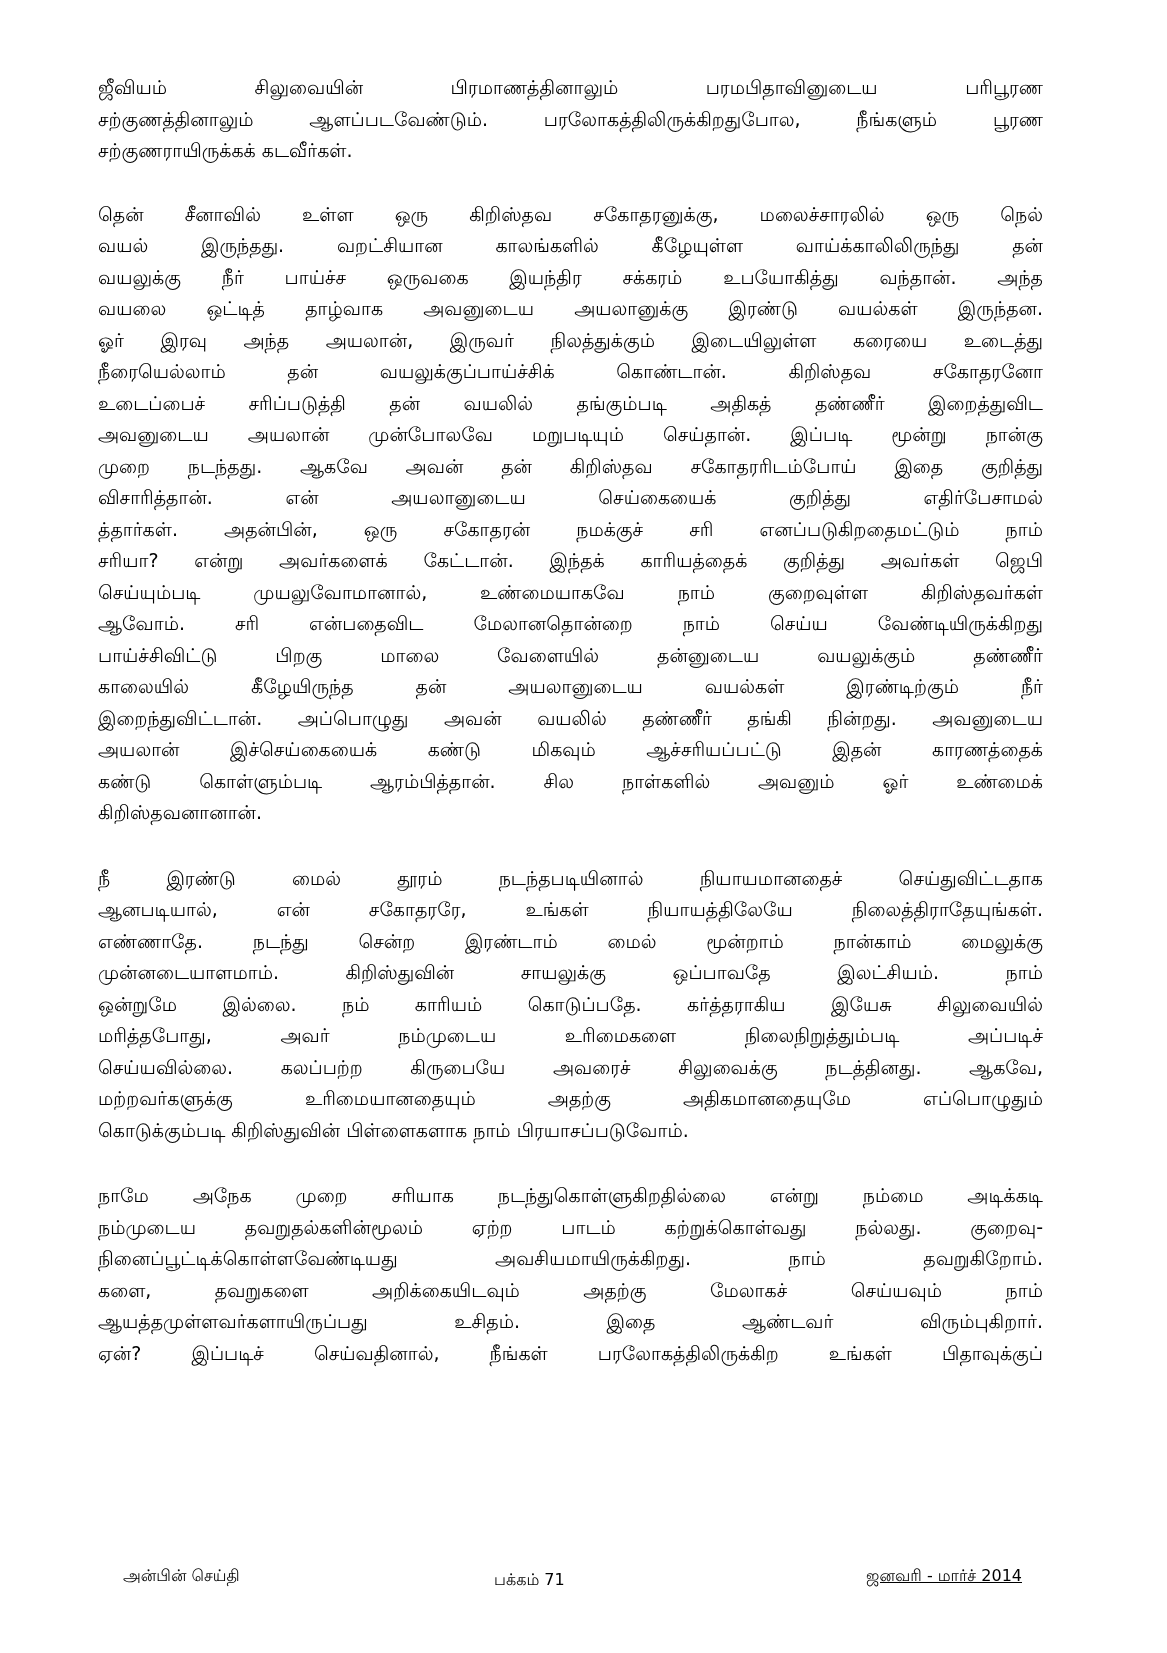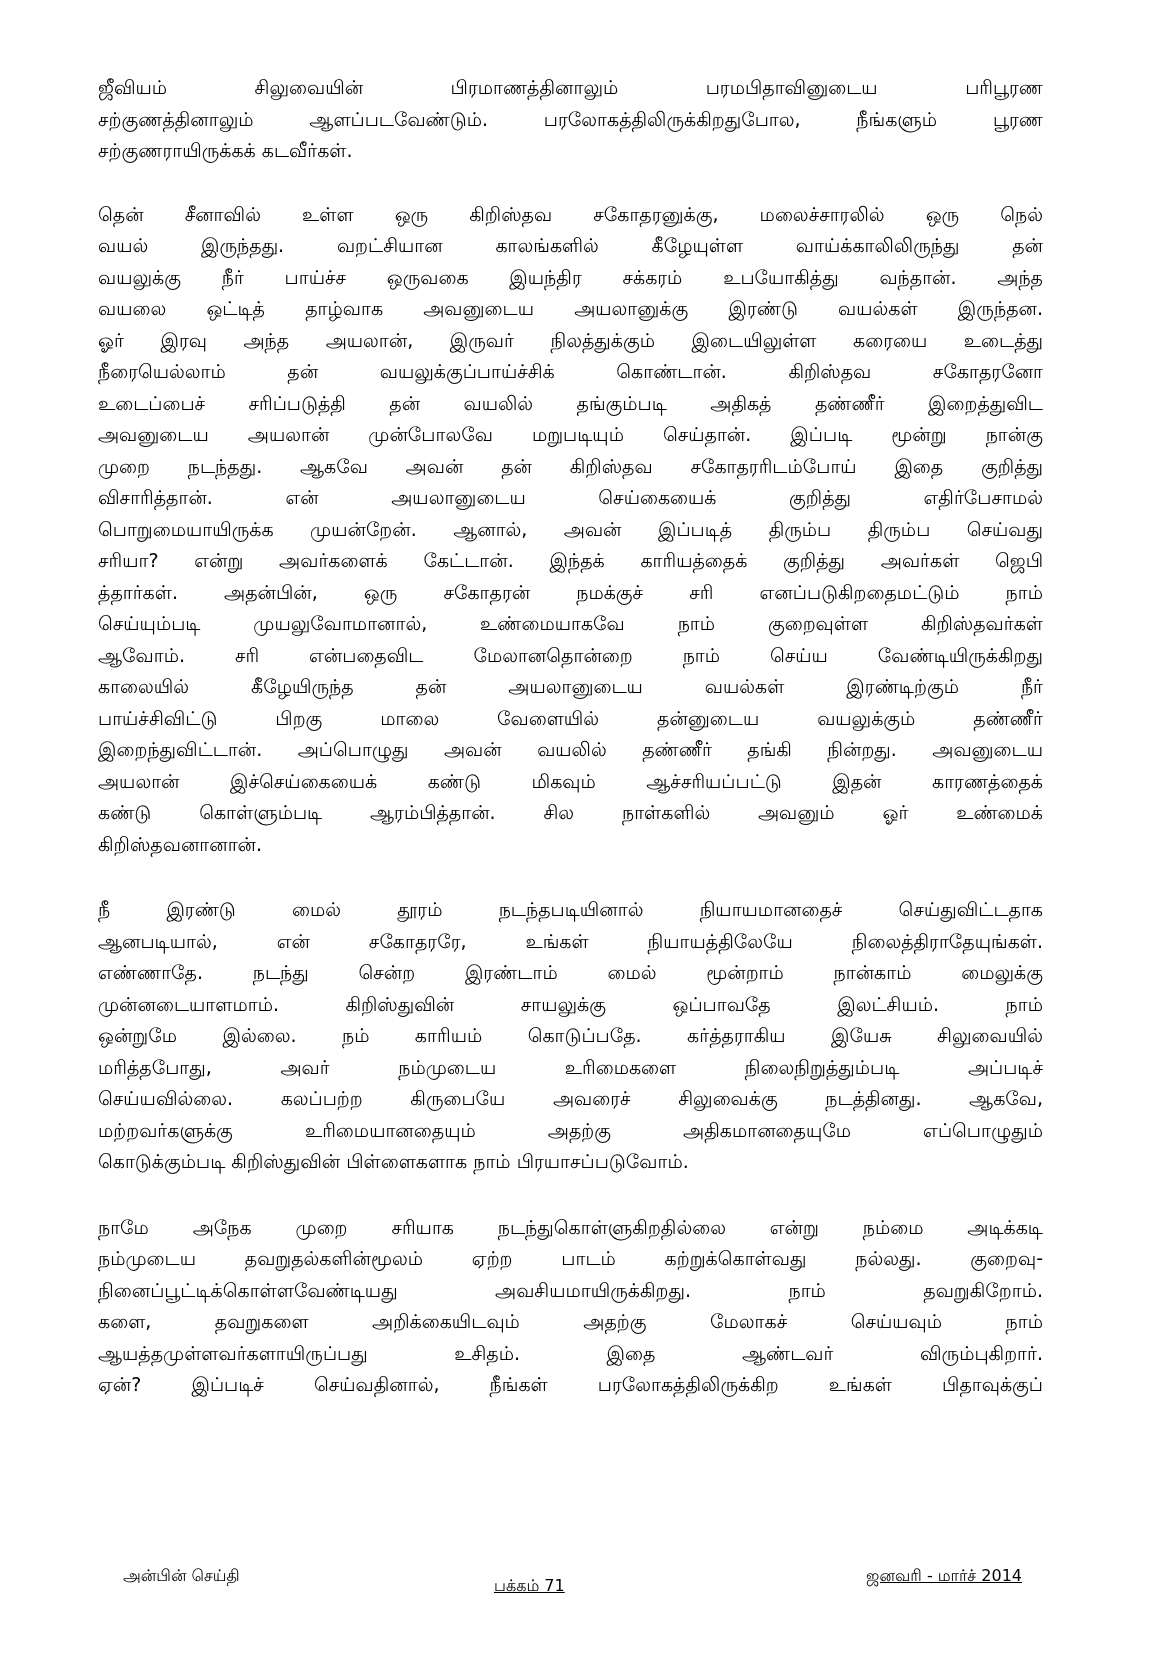--- a/index.html
+++ b/index.html
@@ -58,22 +58,21 @@
       line-height: 26px;
     }
     .footer .f-left {
       position: absolute;
       left: 16px;
       top: 0;
     }
     .footer .f-center {
       position: absolute;
       left: 387px;
-      top: 10px;
-      text-decoration: underline;
+      top: 4px;
     }
     .footer .f-right {
       position: absolute;
       right: 0;
       top: 0;
       text-decoration: underline;
     }
   </style>
 </head>
 <body>
@@ -89,27 +88,26 @@
         <span class="line">தென் சீனாவில் உள்ள ஒரு கிறிஸ்தவ சகோதரனுக்கு, மலைச்சாரலில் ஒரு நெல்</span>
         <span class="line">வயல் இருந்தது. வறட்சியான காலங்களில் கீழேயுள்ள வாய்க்காலிலிருந்து தன்</span>
         <span class="line">வயலுக்கு நீர் பாய்ச்ச ஒருவகை இயந்திர சக்கரம் உபயோகித்து வந்தான். அந்த</span>
         <span class="line">வயலை ஒட்டித் தாழ்வாக அவனுடைய அயலானுக்கு இரண்டு வயல்கள் இருந்தன.</span>
         <span class="line">ஓர் இரவு அந்த அயலான், இருவர் நிலத்துக்கும் இடையிலுள்ள கரையை உடைத்து</span>
         <span class="line">நீரையெல்லாம் தன் வயலுக்குப்பாய்ச்சிக் கொண்டான். கிறிஸ்தவ சகோதரனோ</span>
         <span class="line">உடைப்பைச் சரிப்படுத்தி தன் வயலில் தங்கும்படி அதிகத் தண்ணீர் இறைத்துவிட</span>
         <span class="line">அவனுடைய அயலான் முன்போலவே மறுபடியும் செய்தான். இப்படி மூன்று நான்கு</span>
         <span class="line">முறை நடந்தது. ஆகவே அவன் தன் கிறிஸ்தவ சகோதரரிடம்போய் இதை குறித்து</span>
         <span class="line">விசாரித்தான். என் அயலானுடைய செய்கையைக் குறித்து எதிர்பேசாமல்</span>
-        <span class="line">பொறுமையாயிருக்க முயன்றேன். ஆனால், அவன் இப்படித் திரும்ப திரும்ப செய்வது</span>
+        <span class="line">த்தார்கள். அதன்பின், ஒரு சகோதரன் நமக்குச் சரி எனப்படுகிறதைமட்டும் நாம்</span>
         <span class="line">சரியா? என்று அவர்களைக் கேட்டான். இந்தக் காரியத்தைக் குறித்து அவர்கள் ஜெபி</span>
-        <span class="line">த்தார்கள். அதன்பின், ஒரு சகோதரன் நமக்குச் சரி எனப்படுகிறதைமட்டும் நாம்</span>
         <span class="line">செய்யும்படி முயலுவோமானால், உண்மையாகவே நாம் குறைவுள்ள கிறிஸ்தவர்கள்</span>
         <span class="line">ஆவோம். சரி என்பதைவிட மேலானதொன்றை நாம் செய்ய வேண்டியிருக்கிறது</span>
+        <span class="line">பாய்ச்சிவிட்டு பிறகு மாலை வேளையில் தன்னுடைய வயலுக்கும் தண்ணீர்</span>
         <span class="line">காலையில் கீழேயிருந்த தன் அயலானுடைய வயல்கள் இரண்டிற்கும் நீர்</span>
-        <span class="line">பாய்ச்சிவிட்டு பிறகு மாலை வேளையில் தன்னுடைய வயலுக்கும் தண்ணீர்</span>
         <span class="line">இறைந்துவிட்டான். அப்பொழுது அவன் வயலில் தண்ணீர் தங்கி நின்றது. அவனுடைய</span>
         <span class="line">அயலான் இச்செய்கையைக் கண்டு மிகவும் ஆச்சரியப்பட்டு இதன் காரணத்தைக்</span>
         <span class="line">கண்டு கொள்ளும்படி ஆரம்பித்தான். சில நாள்களில் அவனும் ஓர் உண்மைக்</span>
         <span class="line last">கிறிஸ்தவனானான்.</span>
       </p>
       <p class="para p3">
         <span class="line">நீ இரண்டு மைல் தூரம் நடந்தபடியினால் நியாயமானதைச் செய்துவிட்டதாக</span>
         <span class="line">ஆனபடியால், என் சகோதரரே, உங்கள் நியாயத்திலேயே நிலைத்திராதேயுங்கள்.</span>
         <span class="line">எண்ணாதே. நடந்து சென்ற இரண்டாம் மைல் மூன்றாம் நான்காம் மைலுக்கு</span>
         <span class="line">முன்னடையாளமாம். கிறிஸ்துவின் சாயலுக்கு ஒப்பாவதே இலட்சியம். நாம்</span>

